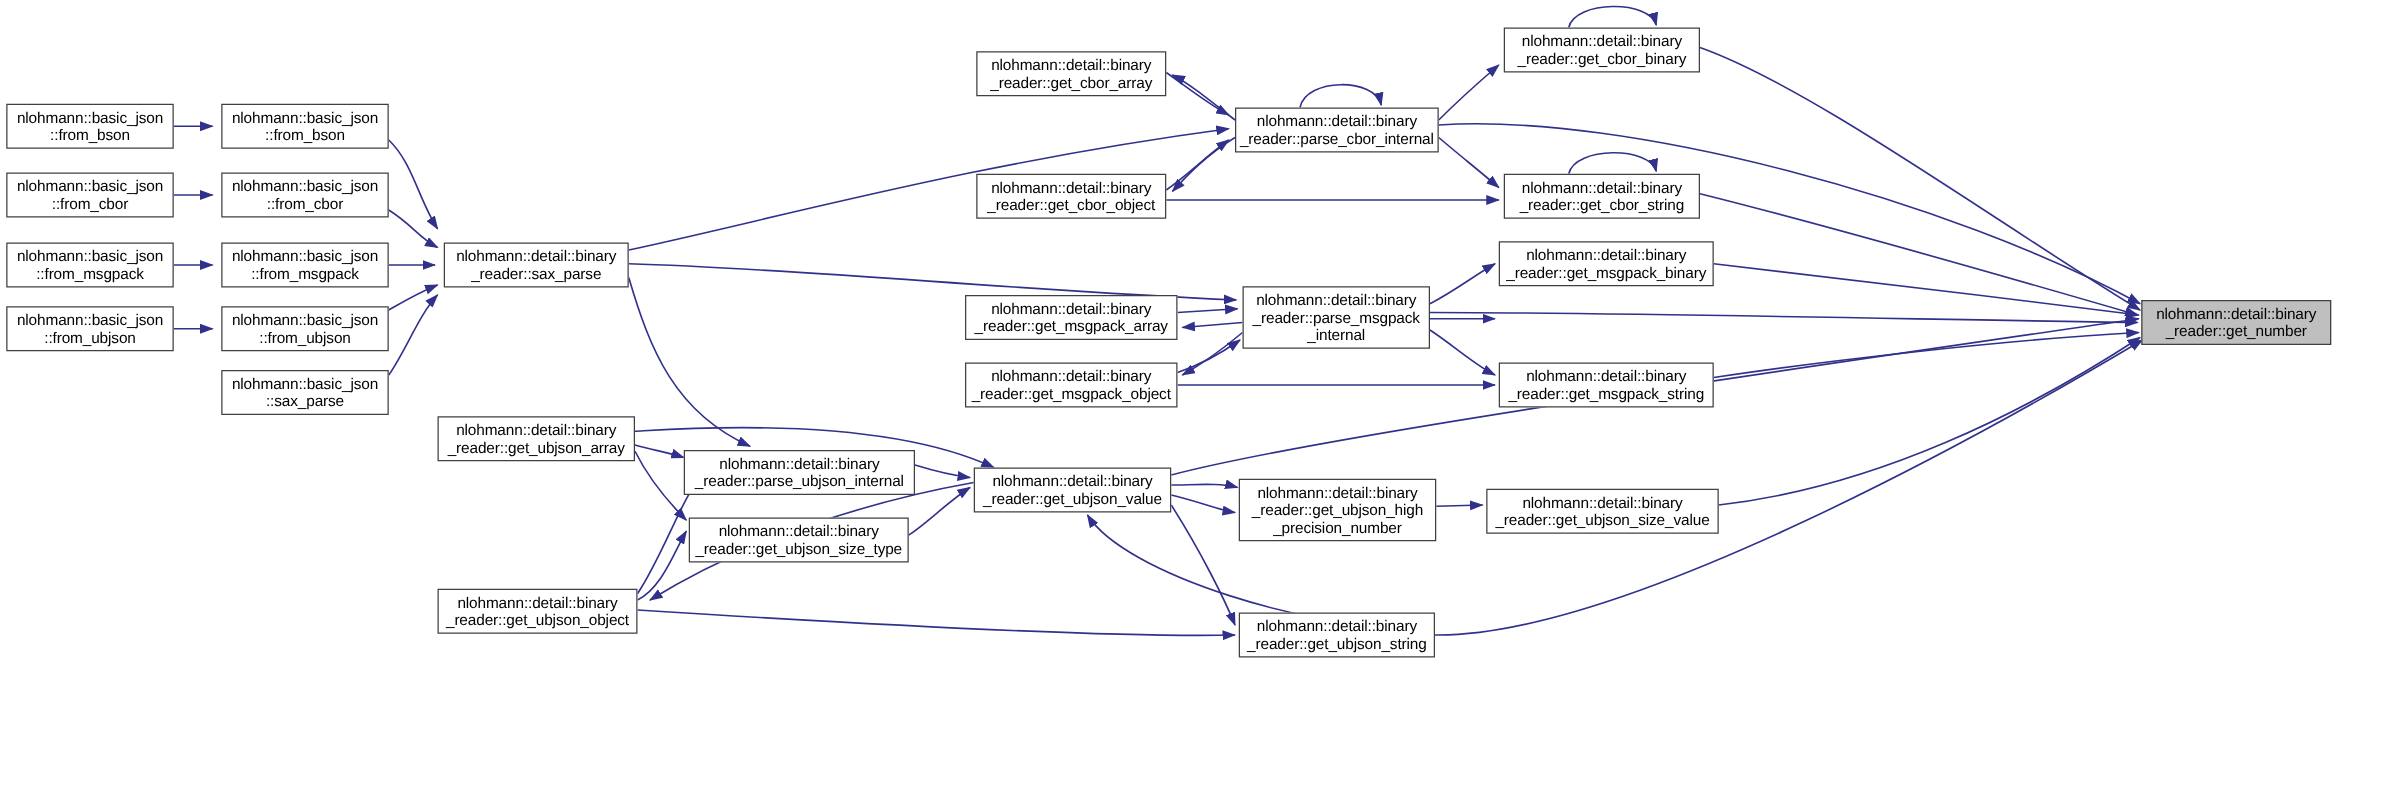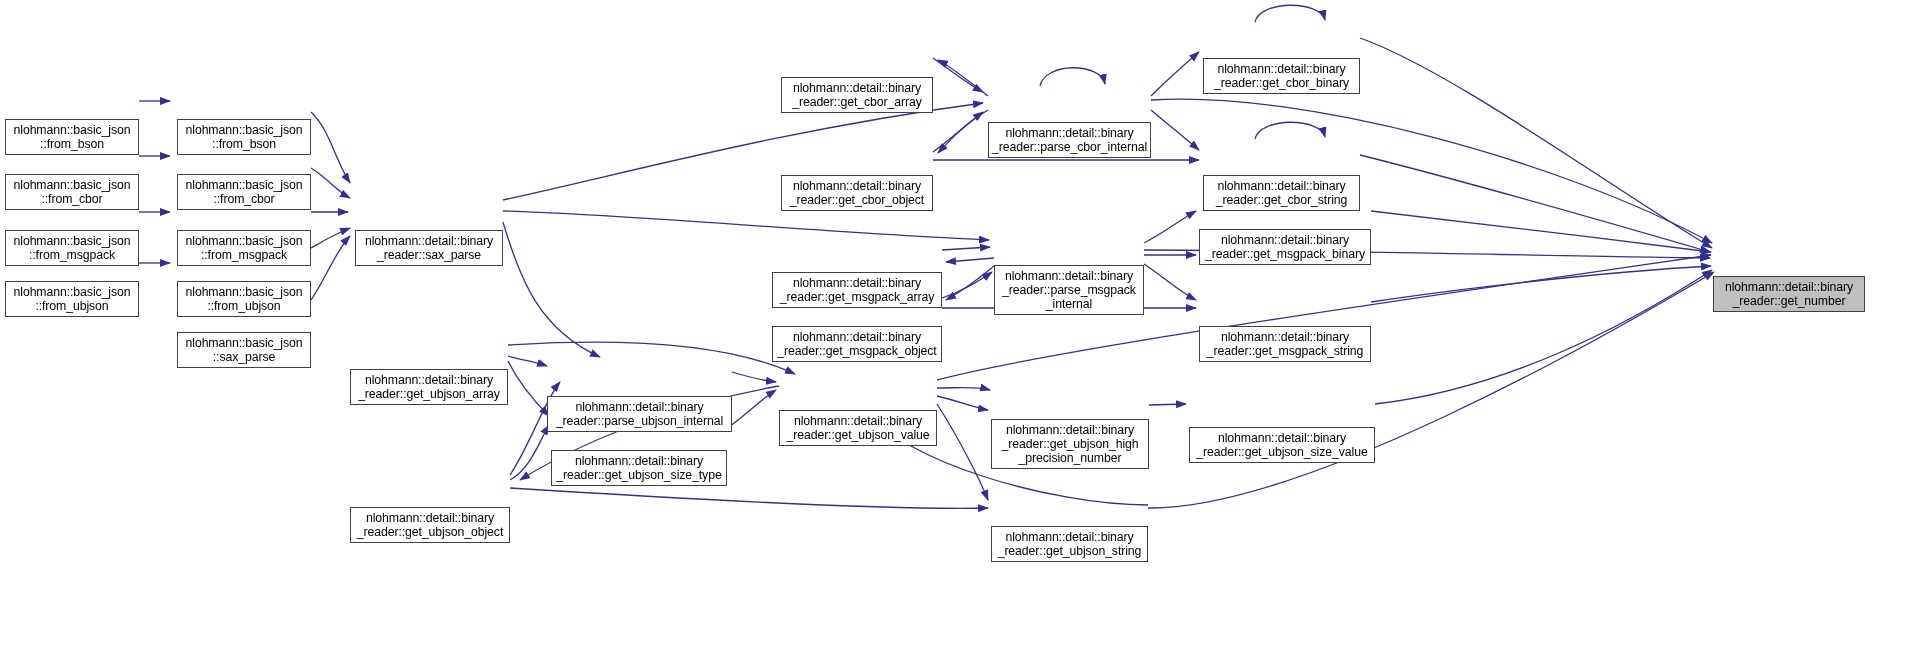--- a/index.html
+++ b/index.html
@@ -18,21 +18,20 @@
     background:#ffffff;
     color:#000000;
     font-size:12.3px;
     line-height:14.2px;
     text-align:center;
     display:flex;
     align-items:center;
     justify-content:center;
     white-space:pre-line;
     letter-spacing:-0.1px;
-    margin-top:36px;
   }
   .node.focus{
     background:#bfbfbf;
     border:1px solid #404040;
   }
   .node span{display:block;width:100%;}
 </style>
 </head>
 <body>
 

